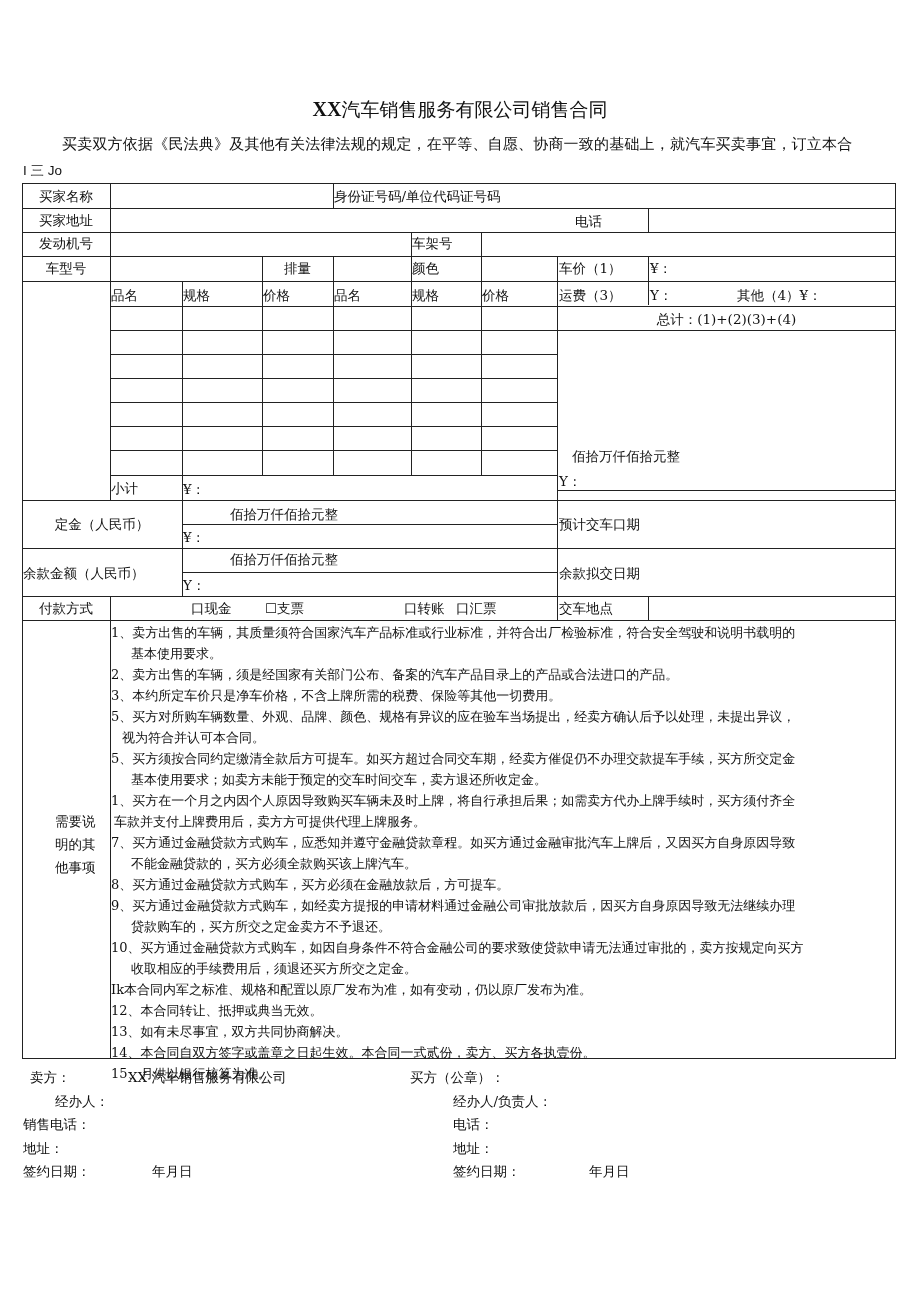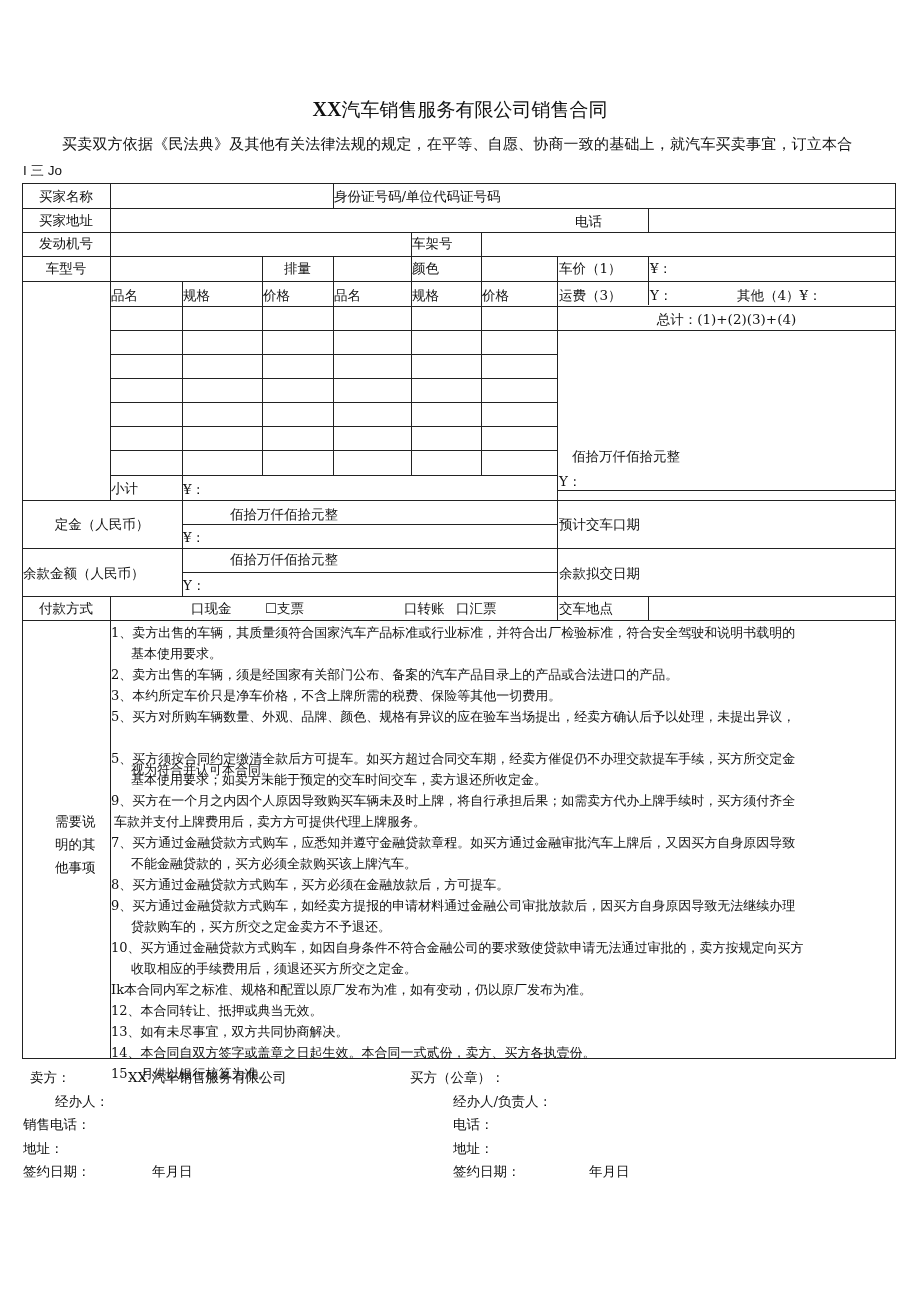--- a/index.html
+++ b/index.html
@@ -134,24 +134,24 @@
 <div class="t" style="left:55px;top:813px;">需要说</div>
 <div class="t" style="left:55px;top:836px;">明的其</div>
 <div class="t" style="left:55px;top:859px;">他事项</div>
 
 <div class="terms">
   <div class="t" style="left:111px;top:625px;">1、卖方出售的车辆，其质量须符合国家汽车产品标准或行业标准，并符合出厂检验标准，符合安全驾驶和说明书载明的</div>
   <div class="t" style="left:131px;top:646px;">基本使用要求。</div>
   <div class="t" style="left:111px;top:667px;">2、卖方出售的车辆，须是经国家有关部门公布、备案的汽车产品目录上的产品或合法进口的产品。</div>
   <div class="t" style="left:111px;top:688px;">3、本约所定车价只是净车价格，不含上牌所需的税费、保险等其他一切费用。</div>
   <div class="t" style="left:111px;top:709px;">5、买方对所购车辆数量、外观、品牌、颜色、规格有异议的应在验车当场提出，经卖方确认后予以处理，未提出异议，</div>
-  <div class="t" style="left:131px;top:730px;margin-top:32px;">视为符合并认可本合同。</div>
+  <div class="t" style="left:122px;top:730px;">视为符合并认可本合同。</div>
   <div class="t" style="left:111px;top:751px;">5、买方须按合同约定缴清全款后方可提车。如买方超过合同交车期，经卖方催促仍不办理交款提车手续，买方所交定金</div>
   <div class="t" style="left:131px;top:772px;">基本使用要求；如卖方未能于预定的交车时间交车，卖方退还所收定金。</div>
-  <div class="t" style="left:111px;top:793px;">9、买方在一个月之内因个人原因导致购买车辆未及时上牌，将自行承担后果；如需卖方代办上牌手续时，买方须付齐全</div>
+  <div class="t" style="left:111px;top:793px;">1、买方在一个月之内因个人原因导致购买车辆未及时上牌，将自行承担后果；如需卖方代办上牌手续时，买方须付齐全</div>
   <div class="t" style="left:114px;top:814px;">车款并支付上牌费用后，卖方方可提供代理上牌服务。</div>
   <div class="t" style="left:111px;top:835px;">7、买方通过金融贷款方式购车，应悉知并遵守金融贷款章程。如买方通过金融审批汽车上牌后，又因买方自身原因导致</div>
   <div class="t" style="left:131px;top:856px;">不能金融贷款的，买方必须全款购买该上牌汽车。</div>
   <div class="t" style="left:111px;top:877px;">8、买方通过金融贷款方式购车，买方必须在金融放款后，方可提车。</div>
   <div class="t" style="left:111px;top:898px;">9、买方通过金融贷款方式购车，如经卖方提报的申请材料通过金融公司审批放款后，因买方自身原因导致无法继续办理</div>
   <div class="t" style="left:131px;top:919px;">贷款购车的，买方所交之定金卖方不予退还。</div>
   <div class="t" style="left:111px;top:940px;">10、买方通过金融贷款方式购车，如因自身条件不符合金融公司的要求致使贷款申请无法通过审批的，卖方按规定向买方</div>
   <div class="t" style="left:131px;top:961px;">收取相应的手续费用后，须退还买方所交之定金。</div>
   <div class="t" style="left:111px;top:982px;">Ik本合同内军之标准、规格和配置以原厂发布为准，如有变动，仍以原厂发布为准。</div>
   <div class="t" style="left:111px;top:1003px;">12、本合同转让、抵押或典当无效。</div>

